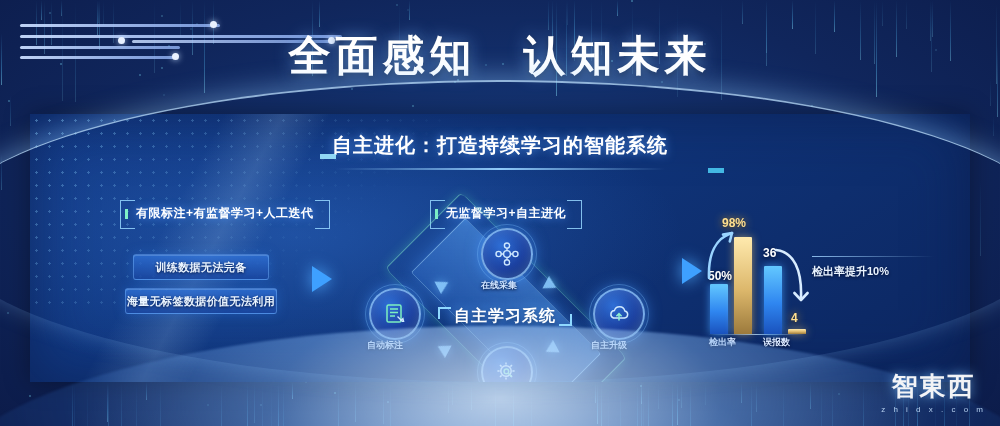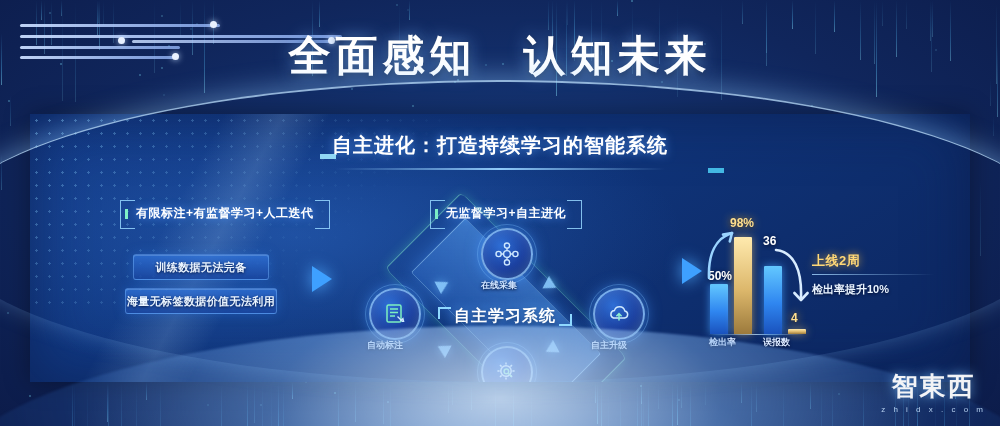--- a/index.html
+++ b/index.html
@@ -467,47 +467,46 @@
 
 
     <div class="chart" style="left:678px;top:108px;width:96px;height:112px;">
       <div class="axis"></div>
 
       <div class="bar blue" style="left:2px;height:50px;"></div>
       <div class="bval" style="left:0px;top:47px;">
         <span>50%</span>
       </div>
       <div class="bar gold" style="left:26px;height:97px;"></div>
-      <div class="bval gold" style="left:22px;top:-6px;text-align:right;">
+      <div class="bval gold" style="left:14px;top:-6px;text-align:right;">
         <span>98%</span>
       </div>
       <div class="cat" style="left:1px;">检出率</div>
 
       <div class="bar blue" style="left:56px;height:68px;"></div>
-      <div class="bval" style="left:55px;top:12px;">
+      <div class="bval" style="left:55px;top:24px;">
         <span>36</span>
       </div>
       <div class="bar gold" style="left:80px;height:5px;"></div>
       <div class="bval gold" style="left:83px;top:89px;">
         <span>4</span>
       </div>
       <div class="cat" style="left:55px;">误报数</div>
 
       <svg class="curve" style="left:-6px;top:2px;" width="46" height="60" viewBox="0 0 46 60">
         <path d="M7 54 C6 30 14 14 30 9" fill="none" stroke="#9ad4ff" stroke-width="2.6" stroke-linecap="round"></path>
         <path d="M30 9 l-9 1.6 M30 9 l-2.2 8.4" fill="none" stroke="#9ad4ff" stroke-width="2.6" stroke-linecap="round"></path>
       </svg>
       <svg class="curve" style="left:62px;top:22px;" width="46" height="70" viewBox="0 0 46 70">
         <path d="M6 6 C24 8 32 26 31 54" fill="none" stroke="#d8ecff" stroke-width="2.6" stroke-linecap="round"></path>
         <path d="M31 56 l-6.6-7 M31 56 l6.6-7" fill="none" stroke="#d8ecff" stroke-width="2.6" stroke-linecap="round"></path>
       </svg>
     </div>
 
     <div class="rinfo" style="left:782px;top:138px;">
-      <div class="hl">上线2周</div>
       <div class="rule"></div>
       <div class="ln">检出率提升10%</div>
     </div>
   </div>
 
   <div class="globe"></div>
   <div class="globeline"></div>
 
   <div class="wm">
     <div class="lg">智東西</div>

